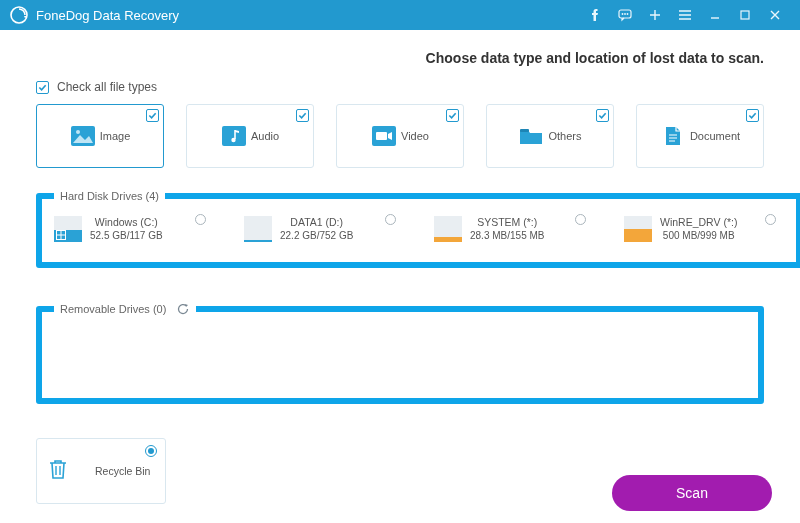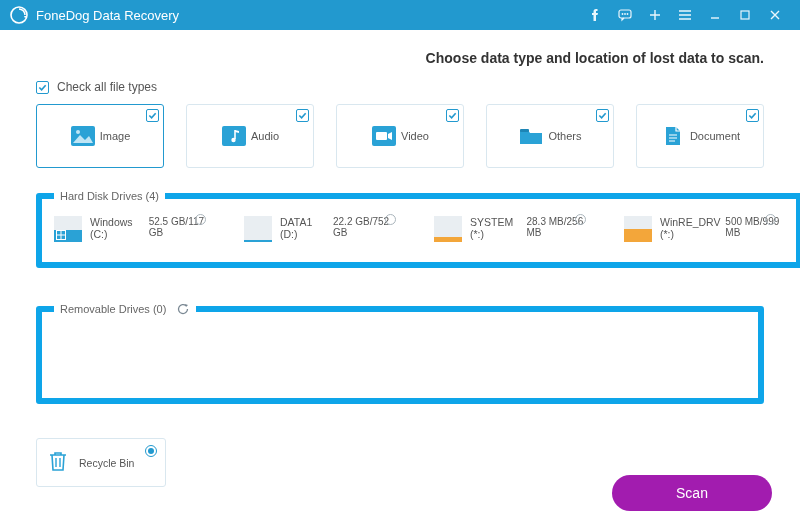--- a/index.html
+++ b/index.html
@@ -25,28 +25,28 @@
 
   fieldset.group { border: 6px solid #0ea5e9; border-radius: 3px; padding: 14px 12px 12px; margin-bottom: 34px; position: relative; }
   fieldset.group > legend { font-size: 11px; color: #666; padding: 0 6px; display: flex; align-items: center; gap: 10px; }
 
   .drive-row { display: flex; gap: 30px; }
   .drive { position: relative; display: flex; gap: 8px; width: 160px; align-items: flex-start; }
   .drive-icon { width: 28px; height: 34px; }
   .drive-bar { width: 28px; height: 26px; background: #e9eef2; position: relative; }
   .drive-bar .fill { position: absolute; left: 0; bottom: 0; width: 100%; }
   .drive-ossq { position:absolute; left:2px; bottom:2px; width:10px; height:10px; background:#fff; display:flex; align-items:center; justify-content:center; }
-  .drive-text { display: flex; font-size: 10px; color: #555; gap: 2px; }
+  .drive-text { display: flex; flex-direction: column; font-size: 10px; color: #555; gap: 2px; text-align: center; }
   .drive-name { font-size: 10.5px; }
   .drive .radio { position: absolute; top: -2px; right: 8px; }
 
   .removable-body { height: 56px; }
   .refresh-icon { display:inline-flex; }
 
-  .recycle-box { border:1px solid #d9e7ef; border-radius:3px; width:130px; height:49px; display:flex; align-items:center; gap:10px; padding:0 10px; position:relative; }
+  .recycle-box { border:1px solid #d9e7ef; border-radius:3px; width:130px; height:66px; display:flex; align-items:center; gap:26px; padding:0 10px; position:relative; }
   .recycle-box .radio-filled { position:absolute; top:6px; right:8px; }
   .recycle-label { font-size:10.5px; color:#555; }
 
   .scan-btn { position:absolute; right:28px; bottom:12px; width:160px; height:36px; border-radius:18px; background:#a21caf; color:#fff; border:none; font-size:14px; cursor:pointer; }
 
   .cb { width:13px; height:13px; border:1.5px solid #2299cf; border-radius:2px; display:inline-flex; align-items:center; justify-content:center; }
   .cb svg { display:block; }
   .radio { width:11px; height:11px; border:1.5px solid #aab5bc; border-radius:50%; display:inline-block; }
   .radio-filled { width:12px; height:12px; border:1.5px solid #2299cf; border-radius:50%; display:inline-flex; align-items:center; justify-content:center; }
   .radio-filled::after { content:""; width:6px; height:6px; background:#2299cf; border-radius:50%; }
@@ -234,21 +234,21 @@
         </div>
         <div class="drive">
           <span class="radio"></span>
           <div class="drive-icon">
             <div class="drive-bar">
               <div class="fill" style="height:18%;background:#f3a63a"></div>
             </div>
           </div>
           <div class="drive-text">
             <span class="drive-name">SYSTEM (*:)</span>
-            <span>28.3 MB/256 MB</span>
+            <span>28.3 MB/155 MB</span>
           </div>
         </div>
         <div class="drive">
           <span class="radio"></span>
           <div class="drive-icon">
             <div class="drive-bar">
               <div class="fill" style="height:50%;background:#f3a63a"></div>
             </div>
           </div>
           <div class="drive-text">

